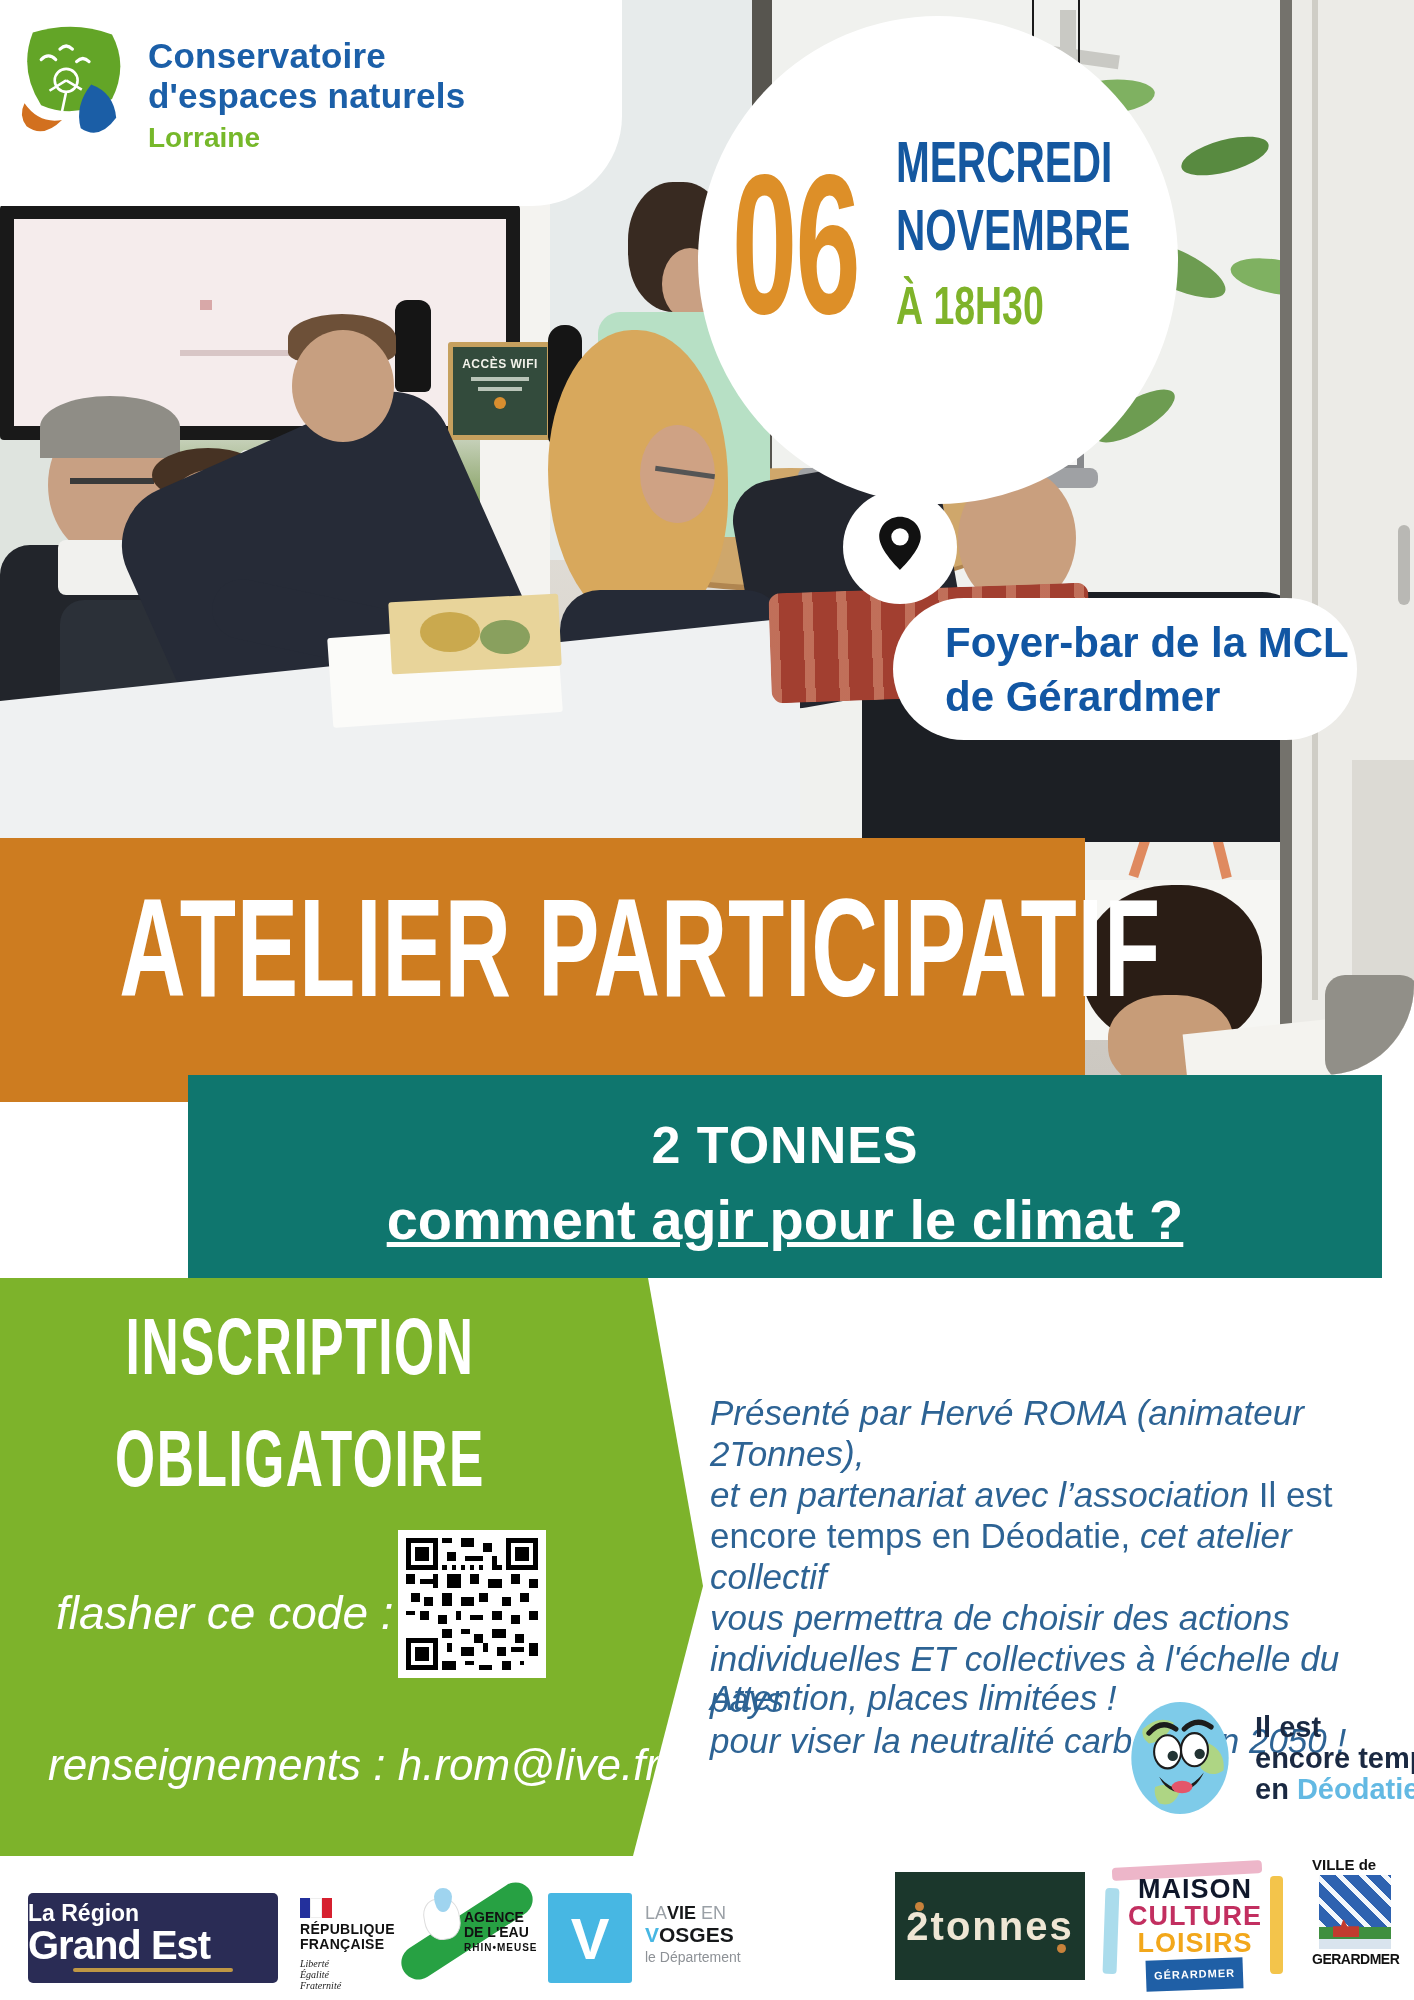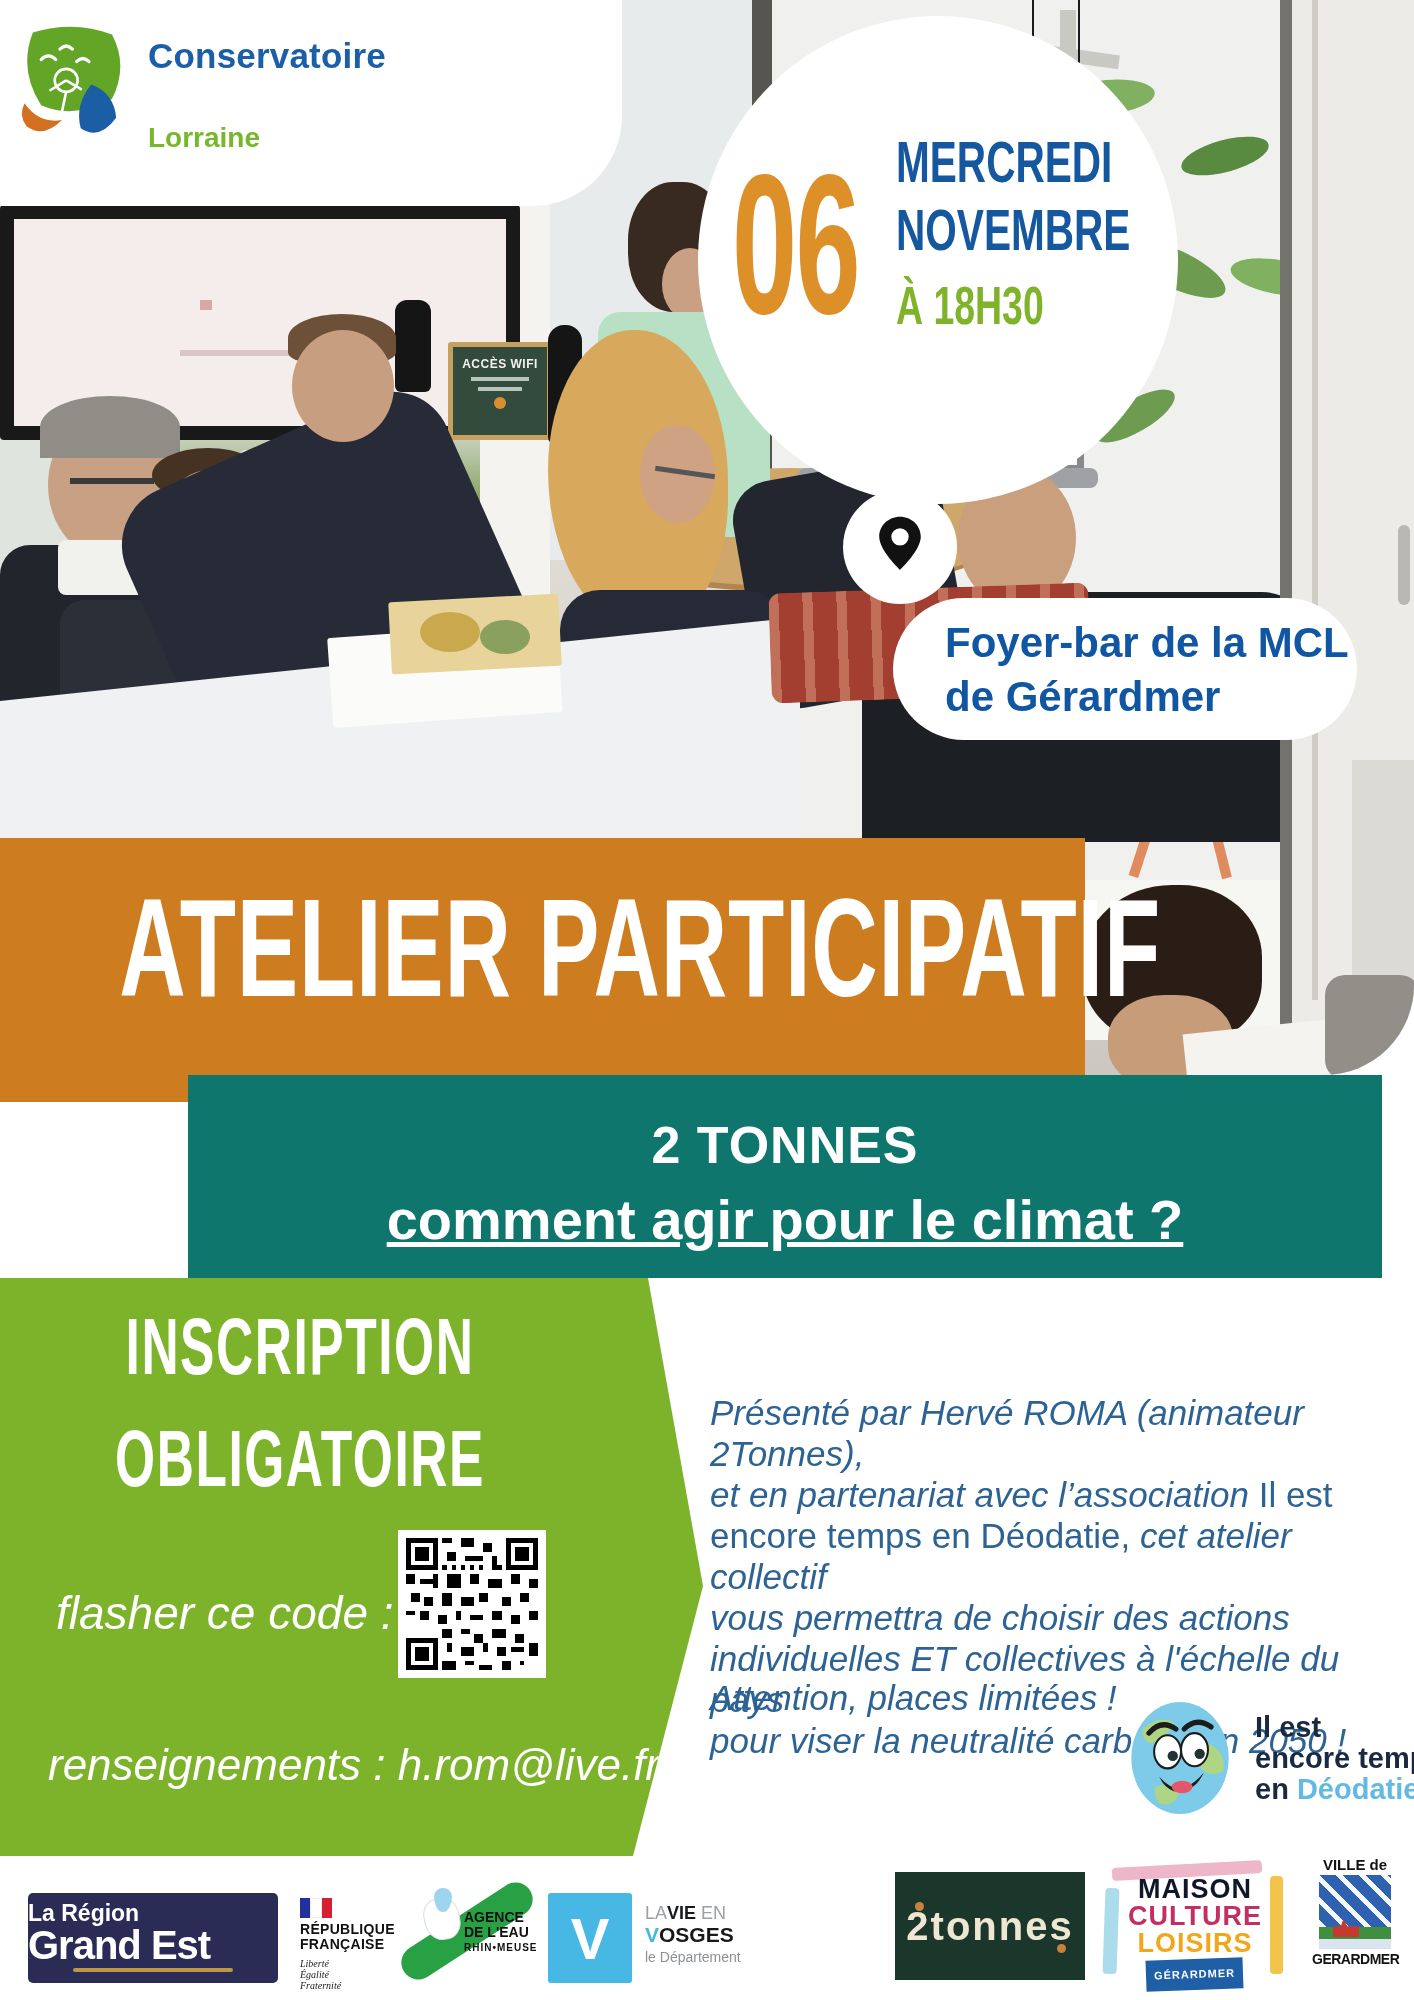--- a/index.html
+++ b/index.html
@@ -95,21 +95,21 @@
   .t2-dot{position:absolute;width:9px;height:9px;border-radius:50%;background:#c8823b;}
 
   .mcl{left:1102px;top:1860px;width:190px;height:125px;}
   .mcl-col{position:absolute;left:14px;top:16px;width:158px;text-align:center;line-height:27px;}
   .m1{font-size:27px;font-weight:800;color:#0f172a;letter-spacing:1px;}
   .m2{font-size:27px;font-weight:800;color:#c22f60;letter-spacing:1px;}
   .m3{font-size:27px;font-weight:800;color:#f2a71b;letter-spacing:1px;}
   .m4{display:inline-block;background:#1f5fa6;color:#fff;font-size:11px;font-weight:800;letter-spacing:1px;
       padding:2px 8px;transform:rotate(-2deg);margin-top:2px;}
 
-  .ville{left:1312px;top:1856px;width:86px;text-align:center;}
+  .ville{left:1312px;top:1856px;width:86px;}
   .v-top{font-size:15px;font-weight:700;color:#111;}
   .v-art{width:72px;height:74px;margin:2px auto;position:relative;overflow:hidden;
          background:#2e62b0;}
   .v-bot{font-size:14px;font-weight:800;color:#111;letter-spacing:-.5px;}
 </style>
 </head>
 <body>
 
 <div class="poster">
 
@@ -226,20 +226,21 @@
   <div class="abs logo-card">
     <svg style="position:absolute;left:12px;top:24px;" width="125" height="120" viewBox="0 0 120 115">
       <path d="M20 8 Q60 -4 96 10 Q112 40 96 72 Q60 92 28 78 Q6 44 20 8 Z" fill="#63a527"></path>
       <path d="M28 34 q7 -7 14 0 M46 24 q6 -6 12 0 M62 36 q6 -6 12 0" stroke="#fff" stroke-width="3" fill="none" stroke-linecap="round"></path>
       <circle cx="52" cy="54" r="11" fill="none" stroke="#fff" stroke-width="2.5"></circle>
       <path d="M52 65 L48 84 M52 54 l-16 10 M52 54 l15 9" stroke="#fff" stroke-width="2.5" fill="none"></path>
       <path d="M12 76 Q26 96 48 92 Q30 110 14 98 Q6 88 12 76 Z" fill="#d2701f"></path>
       <path d="M76 58 Q98 66 100 90 Q84 112 66 100 Q60 78 76 58 Z" fill="#1b5ea6"></path>
     </svg>
     <div class="brand-l1" style="top:36px;">Conservatoire</div>
+    <div class="brand-l2" style="top:76px;">d'espaces naturels</div>
     <div class="brand-region">Lorraine</div>
   </div>
 
   <div class="abs bubble">
     <div class="day">06</div>
     <div class="date-col">
       <div class="dc">MERCREDI</div>
       <div class="dc">NOVEMBRE</div>
       <div class="dc time">À 18H30</div>
     </div>

